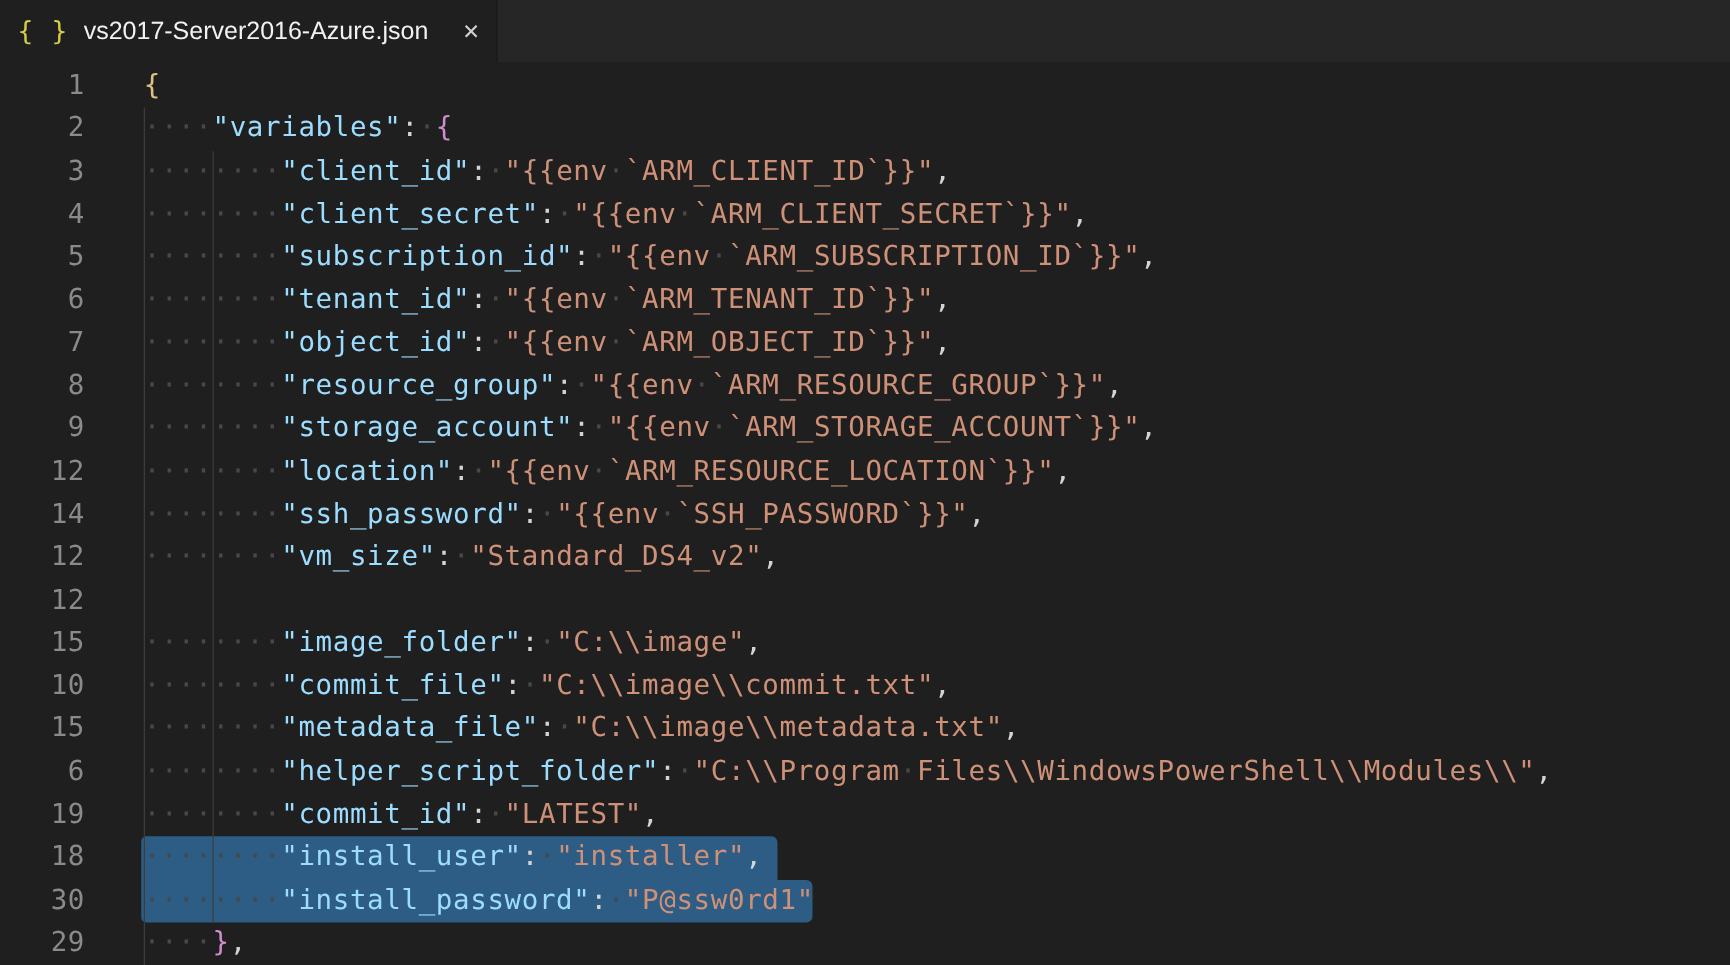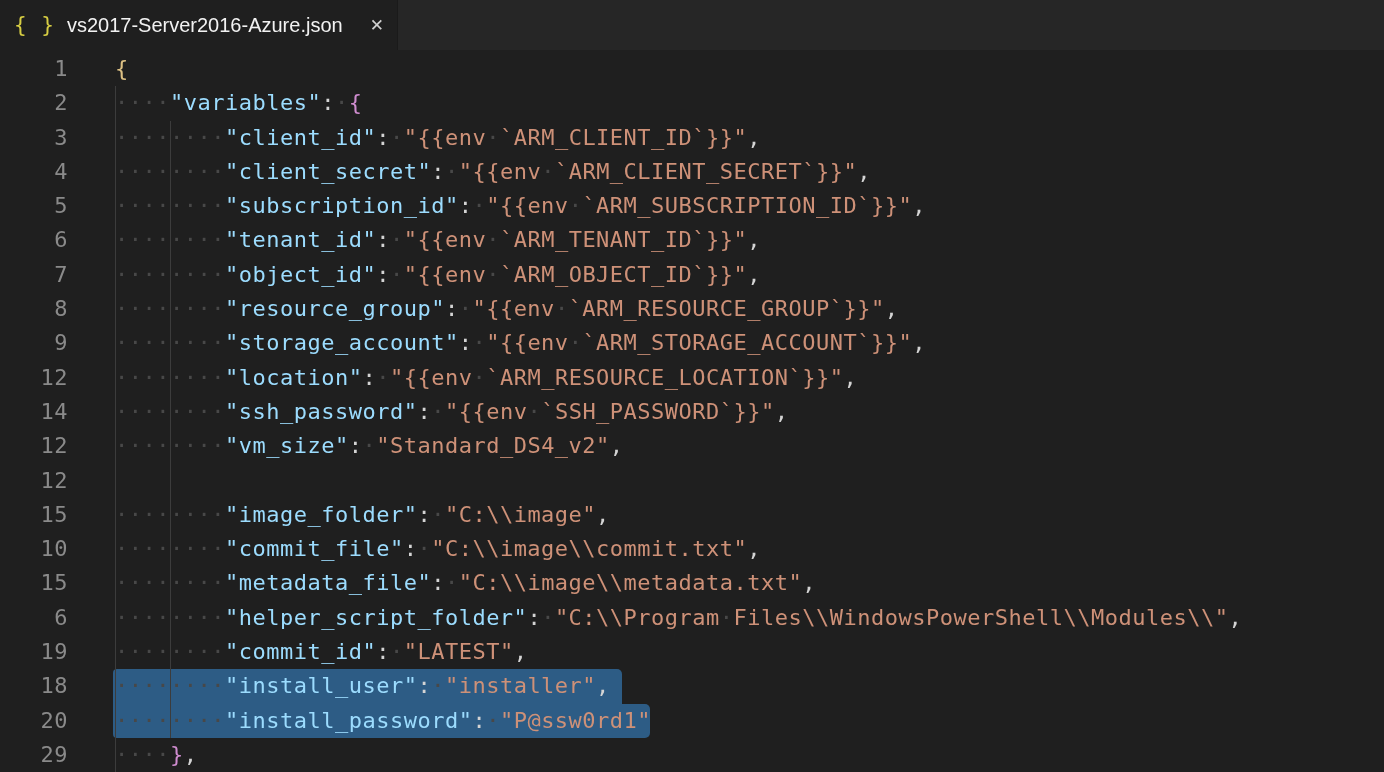--- a/index.html
+++ b/index.html
@@ -94,21 +94,21 @@
       <div class="ln">12</div>
       <div class="ln">14</div>
       <div class="ln">12</div>
       <div class="ln">12</div>
       <div class="ln">15</div>
       <div class="ln">10</div>
       <div class="ln">15</div>
       <div class="ln">6</div>
       <div class="ln">19</div>
       <div class="ln">18</div>
-      <div class="ln">20</div>
+      <div class="ln">30</div>
       <div class="ln">29</div>
     </div>
   <div class="code">
     <div class="guide" style="left:47px;top:34.3px;height:686px;"></div>
     <div class="guide" style="left:101.8px;top:68.6px;height:617.4px;"></div>
   <div class="line"><span class="t-b1">{</span></div>
       <div class="line"><span class="t-w">····</span><span class="t-k">"variables"</span><span class="t-p">:</span><span class="t-w">·</span><span class="t-b2">{</span></div>
       <div class="line"><span class="t-w">········</span><span class="t-k">"client_id"</span><span class="t-p">:</span><span class="t-w">·</span><span class="t-s">"{{env</span><span class="t-w">·</span><span class="t-s">`ARM_CLIENT_ID`}}"</span><span class="t-p">,</span></div>
       <div class="line"><span class="t-w">········</span><span class="t-k">"client_secret"</span><span class="t-p">:</span><span class="t-w">·</span><span class="t-s">"{{env</span><span class="t-w">·</span><span class="t-s">`ARM_CLIENT_SECRET`}}"</span><span class="t-p">,</span></div>
       <div class="line"><span class="t-w">········</span><span class="t-k">"subscription_id"</span><span class="t-p">:</span><span class="t-w">·</span><span class="t-s">"{{env</span><span class="t-w">·</span><span class="t-s">`ARM_SUBSCRIPTION_ID`}}"</span><span class="t-p">,</span></div>

